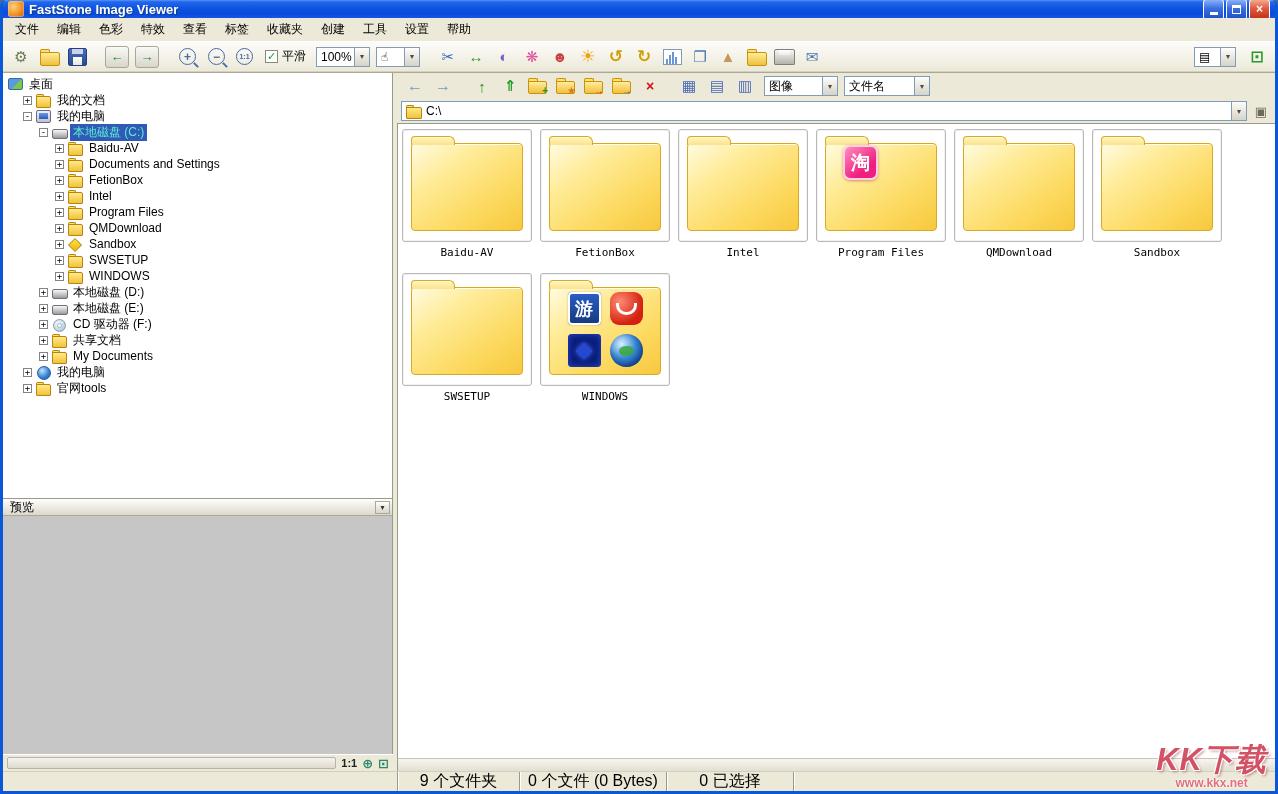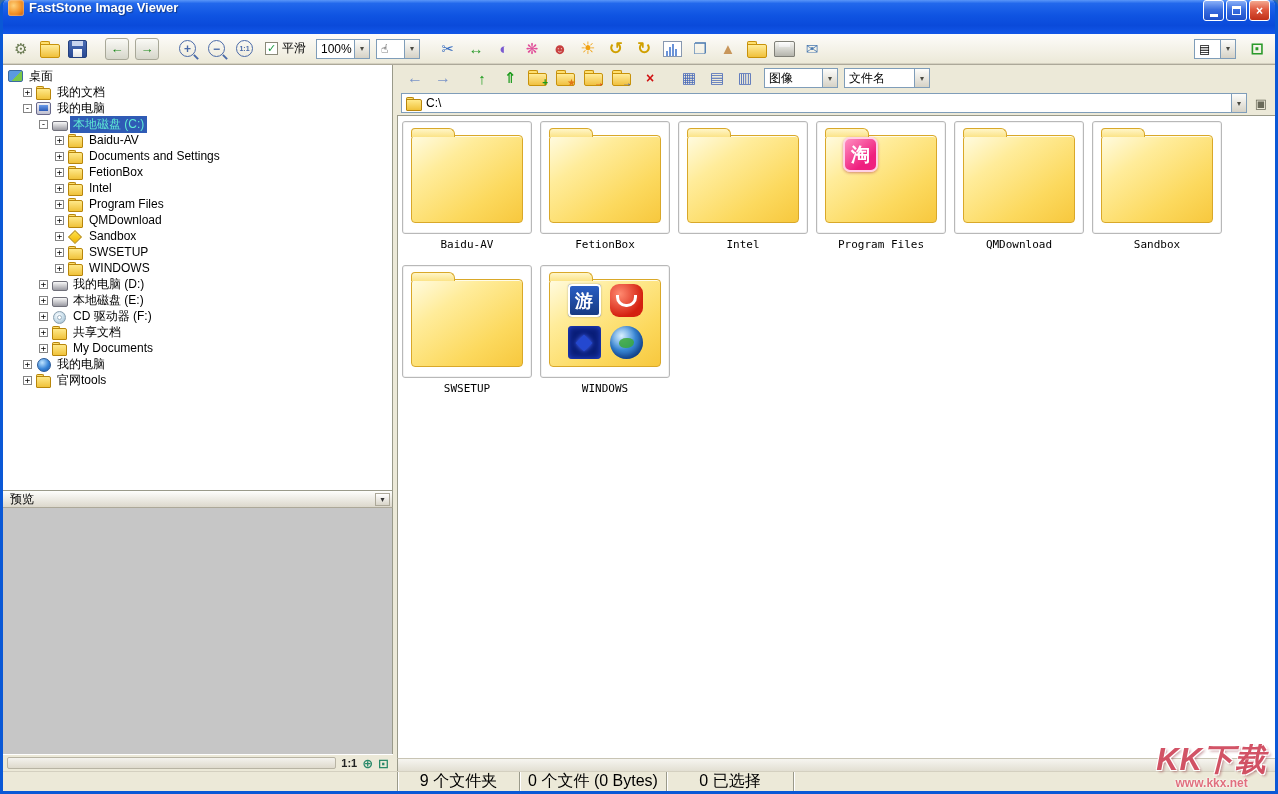--- a/index.html
+++ b/index.html
@@ -2,21 +2,21 @@
 <html><head>
 <meta charset="utf-8">
 <style>
   *{margin:0;padding:0;box-sizing:border-box;}
   html,body{width:1278px;height:794px;overflow:hidden;}
   body{font-family:"Liberation Sans","DejaVu Sans",sans-serif;font-size:12px;background:#3a6ea5;}
   .window{position:relative;width:1278px;height:794px;display:flex;flex-direction:column;
     border-left:3px solid #0a58d6;border-right:3px solid #0a58d6;border-bottom:3px solid #0a58d6;
     border-radius:7px 7px 0 0;background:#ECE9D8;}
   
-  .titlebar{height:34px;flex:none;border-radius:5px 5px 0 0;display:flex;align-items:flex-start;padding:0 5px 0 5px;
+  .titlebar{height:18px;flex:none;border-radius:5px 5px 0 0;display:flex;align-items:center;padding:0 5px 0 5px;
     background:linear-gradient(180deg,#5a96f8 0%,#2268ec 10%,#0f54e2 45%,#0a4ada 75%,#1257e8 100%);}
   .app-icon{width:16px;height:16px;margin-right:5px;border-radius:3px;flex:none;
     background:radial-gradient(circle at 35% 35%,#ffd27a,#f08a1e 60%,#b4500c);box-shadow:inset 0 0 2px #fff;}
   .title-text{color:#fff;font-weight:bold;font-size:13px;text-shadow:1px 1px 1px #123a8a;flex:1;}
   .win-buttons{display:flex;}
   .win-btn{width:21px;height:21px;margin-left:2px;border:1px solid #fff;border-radius:3px;
     display:flex;align-items:center;justify-content:center;color:#fff;font-size:12px;font-weight:bold;}
   .btn-min,.btn-max{background:linear-gradient(180deg,#8ab0f8,#3a6ee0 45%,#1e4fc8);}
   .btn-close{background:linear-gradient(180deg,#f4a890,#e05a40 45%,#c03018);}
   .glyph-min{width:8px;height:3px;background:#fff;margin-top:9px;}
@@ -180,20 +180,33 @@
         </span>
       <span class="win-btn btn-max" data-name="maximize-button">
           <span class="glyph-max" data-name="maximize-icon"></span>
         </span>
       <span class="win-btn btn-close" data-name="close-button">
           <span data-name="close-icon">×</span>
         </span>
     </span>
   </div>
 
+  <div class="menubar" id="menubar" data-name="menu-bar">
+      <span class="menu-item" data-name="menu-item-0">文件</span>
+      <span class="menu-item" data-name="menu-item-1">编辑</span>
+      <span class="menu-item" data-name="menu-item-2">色彩</span>
+      <span class="menu-item" data-name="menu-item-3">特效</span>
+      <span class="menu-item" data-name="menu-item-4">查看</span>
+      <span class="menu-item" data-name="menu-item-5">标签</span>
+      <span class="menu-item" data-name="menu-item-6">收藏夹</span>
+      <span class="menu-item" data-name="menu-item-7">创建</span>
+      <span class="menu-item" data-name="menu-item-8">工具</span>
+      <span class="menu-item" data-name="menu-item-9">设置</span>
+      <span class="menu-item" data-name="menu-item-10">帮助</span>
+    </div>
 
   <div class="toolbar" id="toolbar" data-name="main-toolbar">
       <span class="tb-icon tb-browser" data-name="image-browser-icon">⚙</span>
       <span class="tb-icon tb-folderopen" data-name="open-file-icon"></span>
       <span class="tb-icon tb-floppy" data-name="save-as-icon"></span>
       <span class="tb-gap" data-name="toolbar-gap"></span>
       <span class="tb-icon tb-prev" data-name="previous-image-icon">←</span>
       <span class="tb-icon tb-next" data-name="next-image-icon">→</span>
       <span class="tb-gap" data-name="toolbar-gap"></span>
       <span class="tb-icon tb-mag" data-name="zoom-in-icon">+</span>
@@ -298,21 +311,21 @@
             <span class="tree-label" data-name="tree-item-label">SWSETUP</span>
           </div>
           <div class="tree-row" data-name="tree-item" style="padding-left: 52px;">
             <span class="expand-box" data-name="expand-icon">+</span>
             <span class="t-icon t-folder" data-name="folder-icon"></span>
             <span class="tree-label" data-name="tree-item-label">WINDOWS</span>
           </div>
           <div class="tree-row" data-name="tree-item" style="padding-left: 36px;">
             <span class="expand-box" data-name="expand-icon">+</span>
             <span class="t-icon t-drive" data-name="drive-icon"></span>
-            <span class="tree-label" data-name="tree-item-label">我的电脑 (D:)</span>
+            <span class="tree-label" data-name="tree-item-label">本地磁盘 (D:)</span>
           </div>
           <div class="tree-row" data-name="tree-item" style="padding-left: 36px;">
             <span class="expand-box" data-name="expand-icon">+</span>
             <span class="t-icon t-drive" data-name="drive-icon"></span>
             <span class="tree-label" data-name="tree-item-label">本地磁盘 (E:)</span>
           </div>
           <div class="tree-row" data-name="tree-item" style="padding-left: 36px;">
             <span class="expand-box" data-name="expand-icon">+</span>
             <span class="t-icon t-cd" data-name="cd-icon"></span>
             <span class="tree-label" data-name="tree-item-label">CD 驱动器 (F:)</span>

